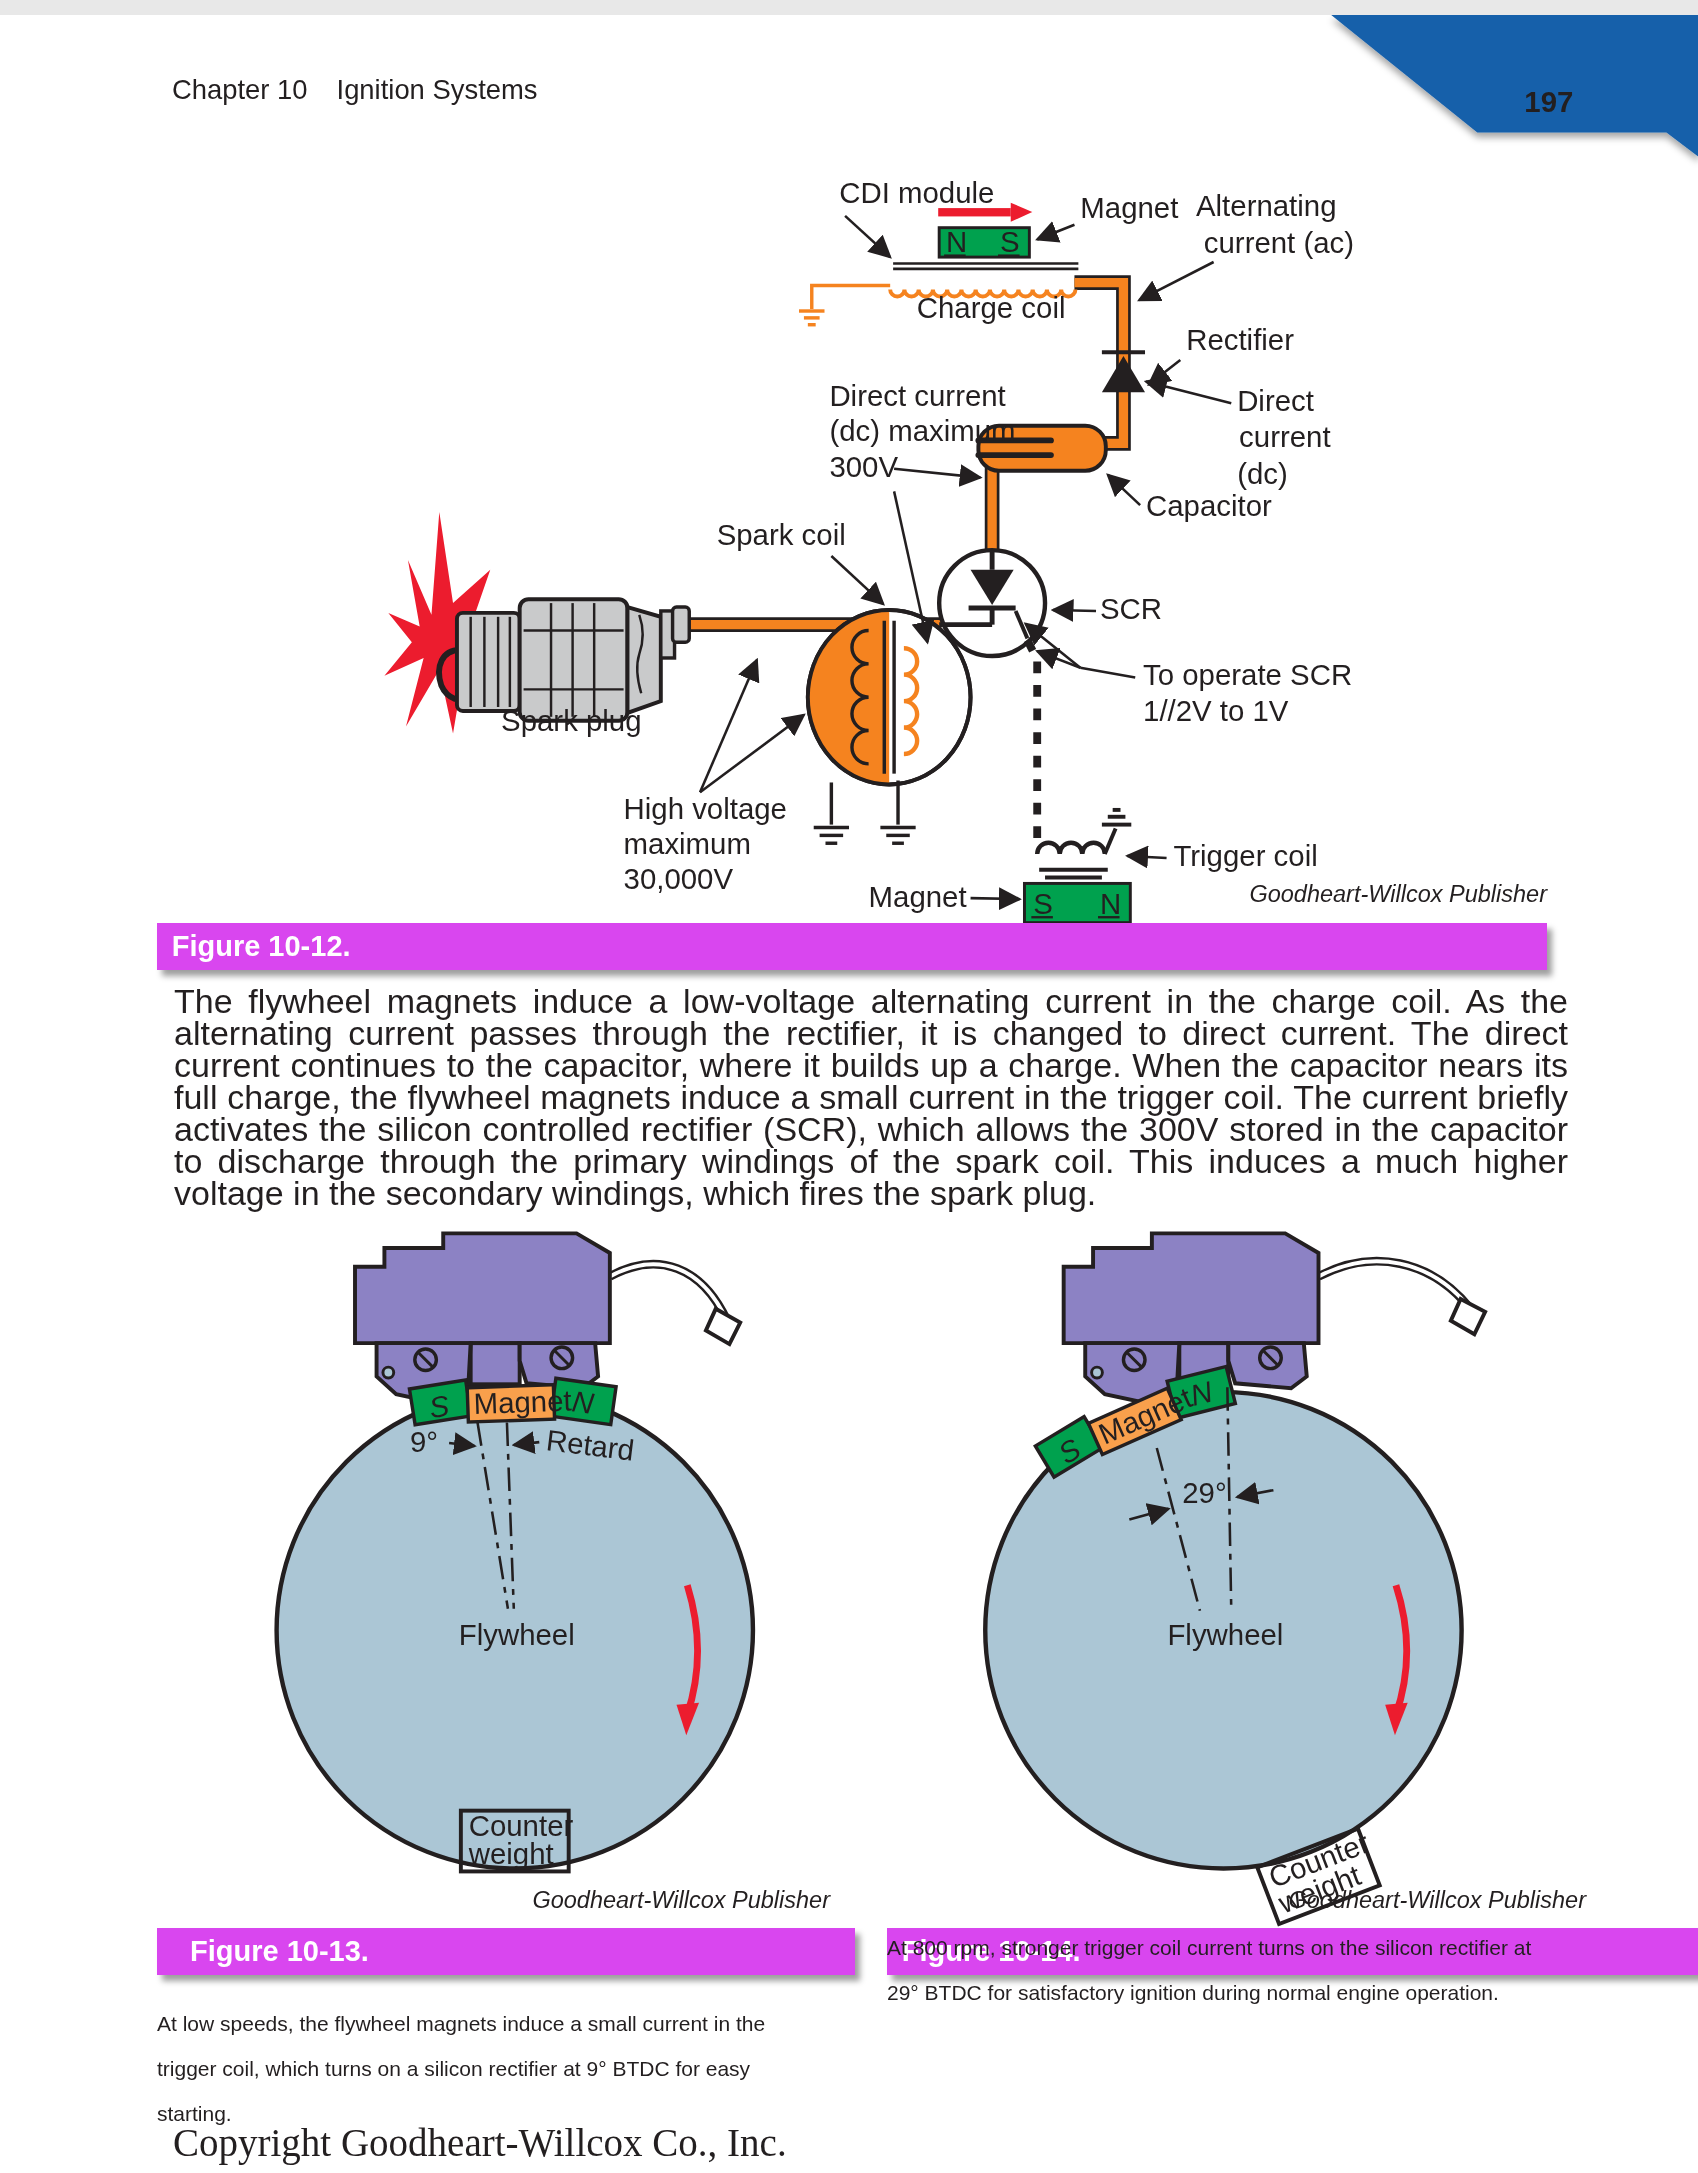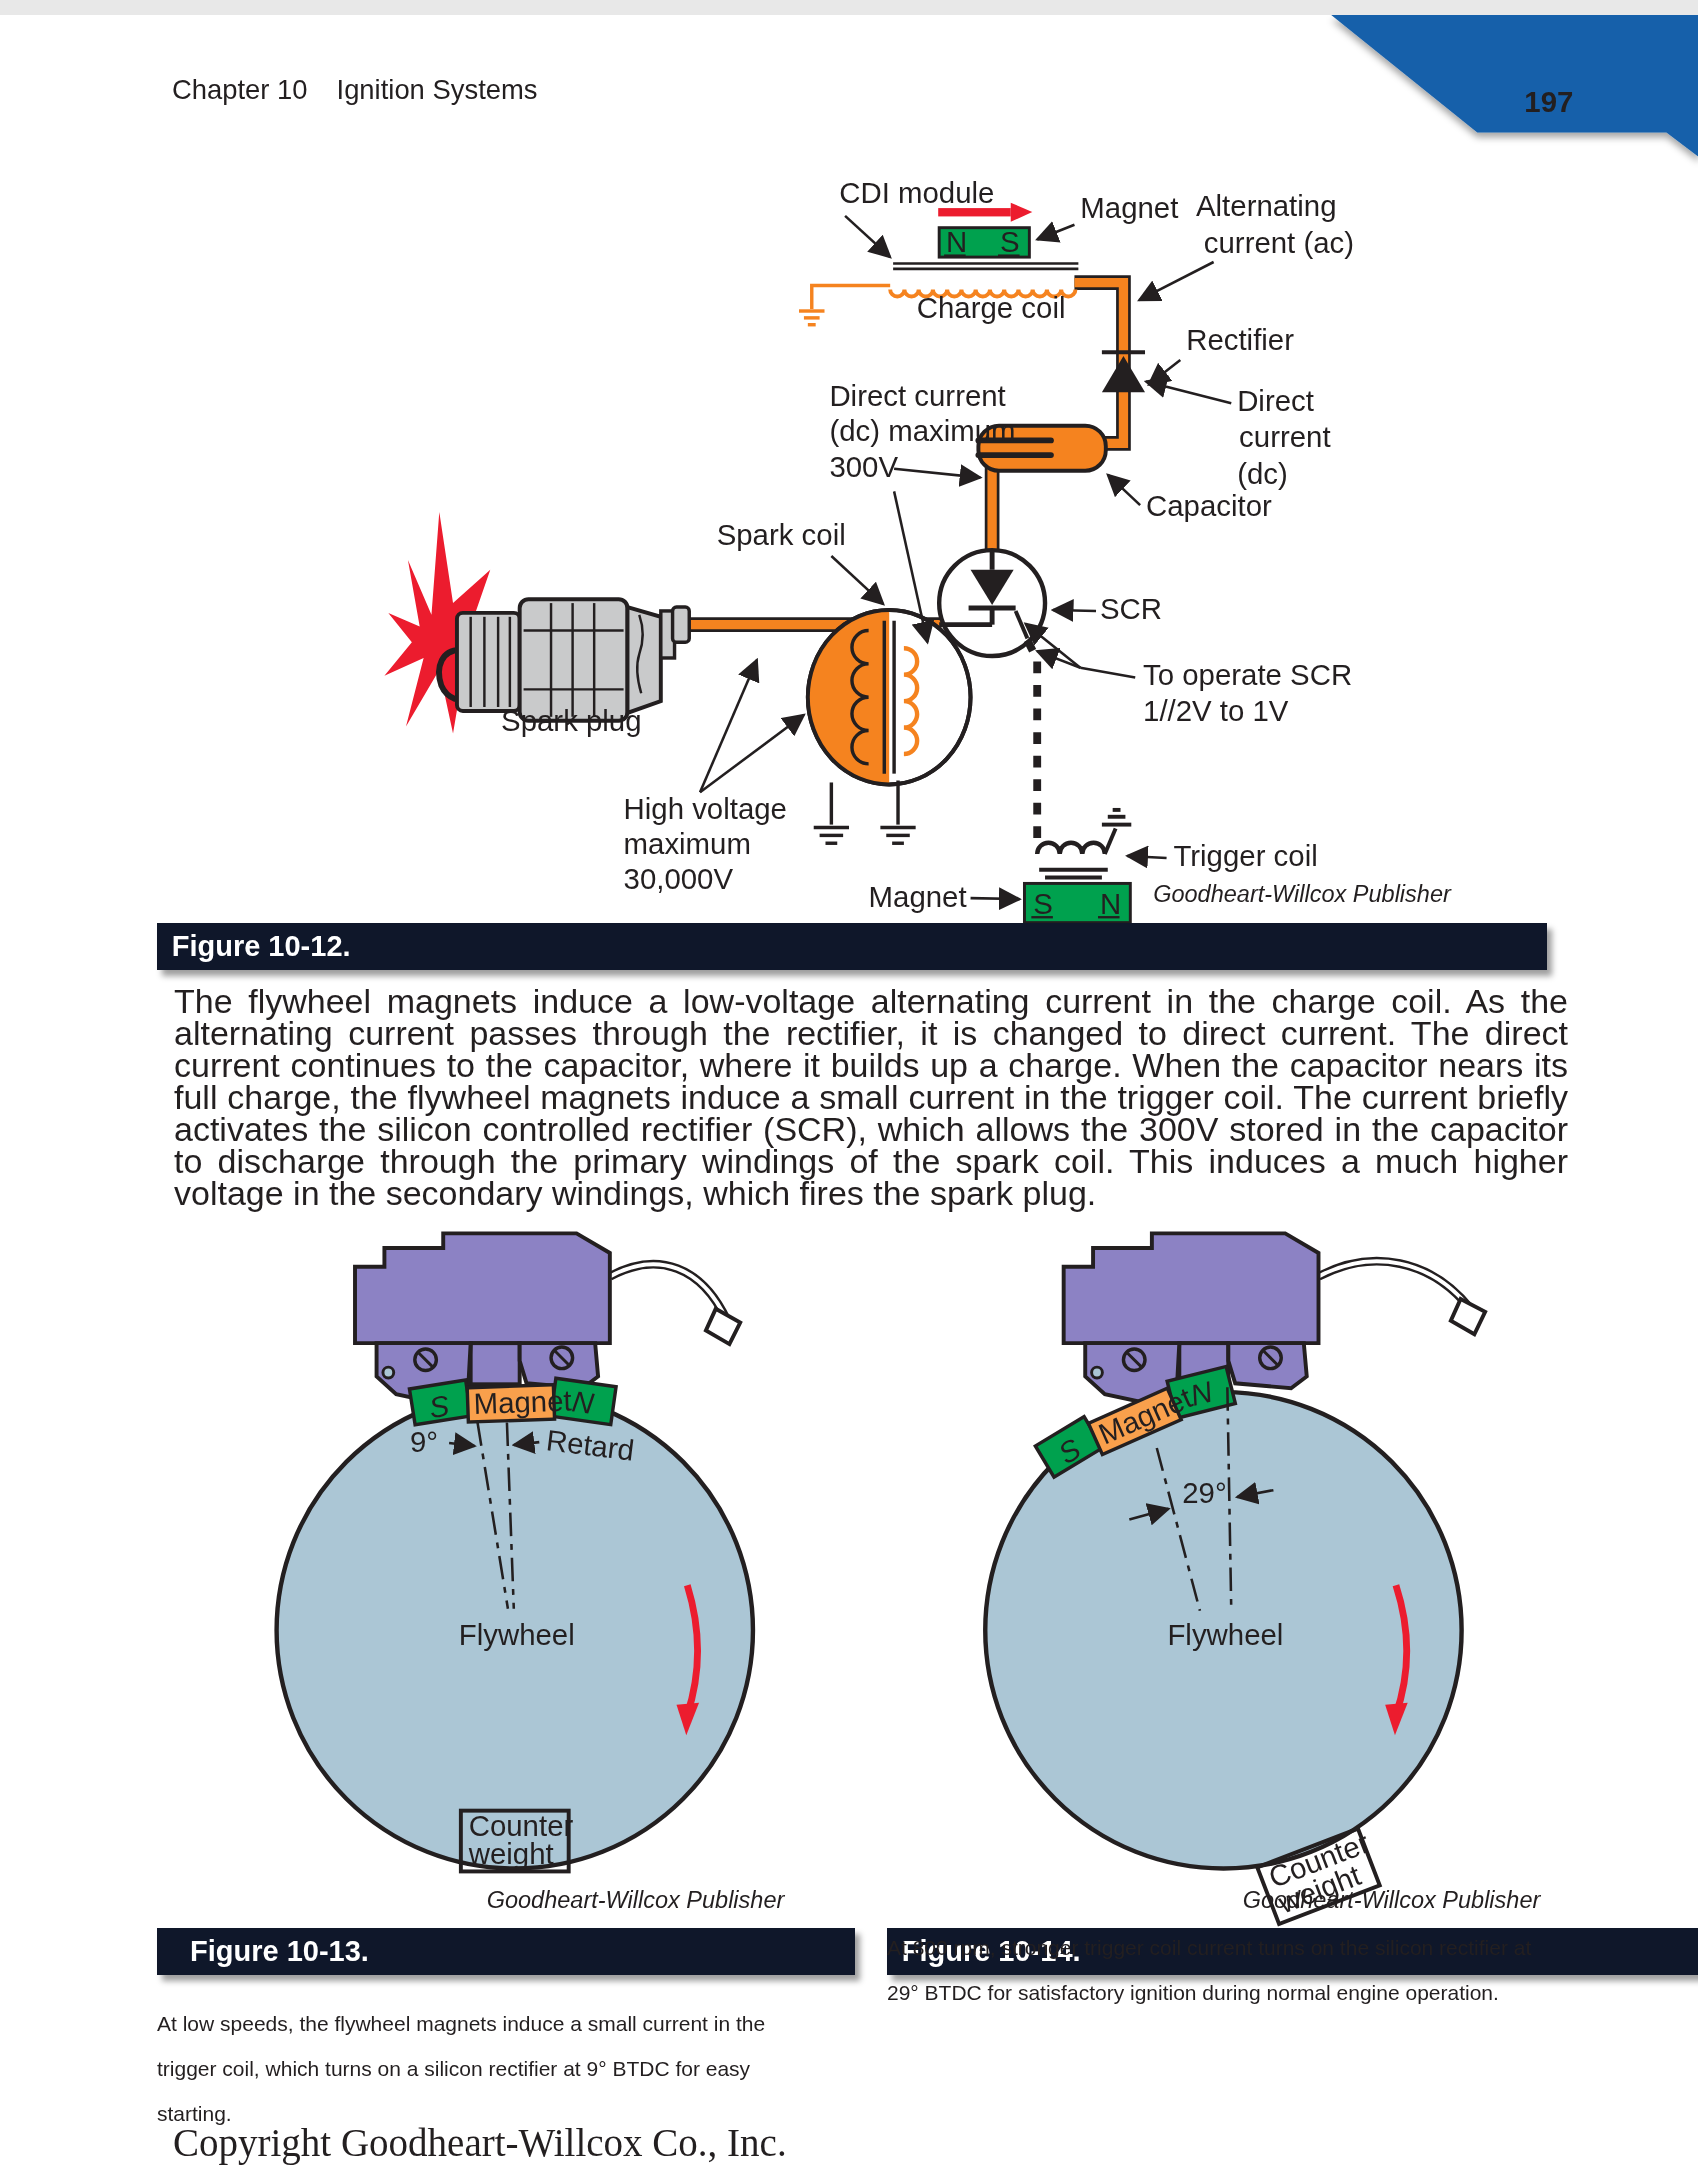--- a/index.html
+++ b/index.html
@@ -3,27 +3,27 @@
 <meta charset="utf-8">
 <style>
   html,body{margin:0;padding:0;background:#e8e8e8;}
   .page{position:relative;width:1699px;height:2174px;background:#ffffff;overflow:hidden;
         font-family:"Liberation Sans","DejaVu Sans",sans-serif;color:#231F20;margin-top:15px;}
   svg.art{position:absolute;left:0;top:0;z-index:1;}
   .txt{position:absolute;z-index:2;}
   .hdr{left:172px;top:59px;font-size:27.4px;}
   .hdr .gap{display:inline-block;width:29px;}
   .para{left:174px;top:970px;width:1394px;font-size:34px;line-height:32px;text-align:justify;}
-  .figbar{background:#0f172a;color:#fff;font-weight:bold;font-size:29px;line-height:47px;
+  .figbar{background:#d946ef;color:#fff;font-weight:bold;font-size:29px;line-height:47px;
           height:47px;padding-left:14.7px;box-sizing:border-box;
           box-shadow:4.9px 5.9px 5.9px rgba(0,0,0,0.38);}
   .bar12{left:157px;top:908px;width:1390px;}
   .bar13{left:157px;top:1913px;width:698px;padding-left:33px;}
   .bar14{left:887px;top:1913px;width:821px;}
-  .credit{font-style:italic;font-size:23.5px;text-align:center;}
+  .credit{font-style:italic;font-size:23.5px;text-align:right;}
   .credit12{right:152px;top:866px;width:490px;}
   .credit13{left:441px;top:1872px;width:389px;}
   .credit14{left:1197px;top:1872px;width:389px;}
   .cap{font-size:21px;line-height:45px;}
   .cap13{left:157px;top:1986px;width:652px;}
   .cap14{left:887px;top:1910px;width:676px;}
   .copyright{left:173px;top:2105px;font-family:"Liberation Serif","DejaVu Serif",serif;font-size:39px;}
   
   .t{font-family:"Liberation Sans","DejaVu Sans",sans-serif;font-size:30px;fill:#231F20;}
   .tm{text-anchor:middle;} .te{text-anchor:end;} .ti{font-style:italic;}

